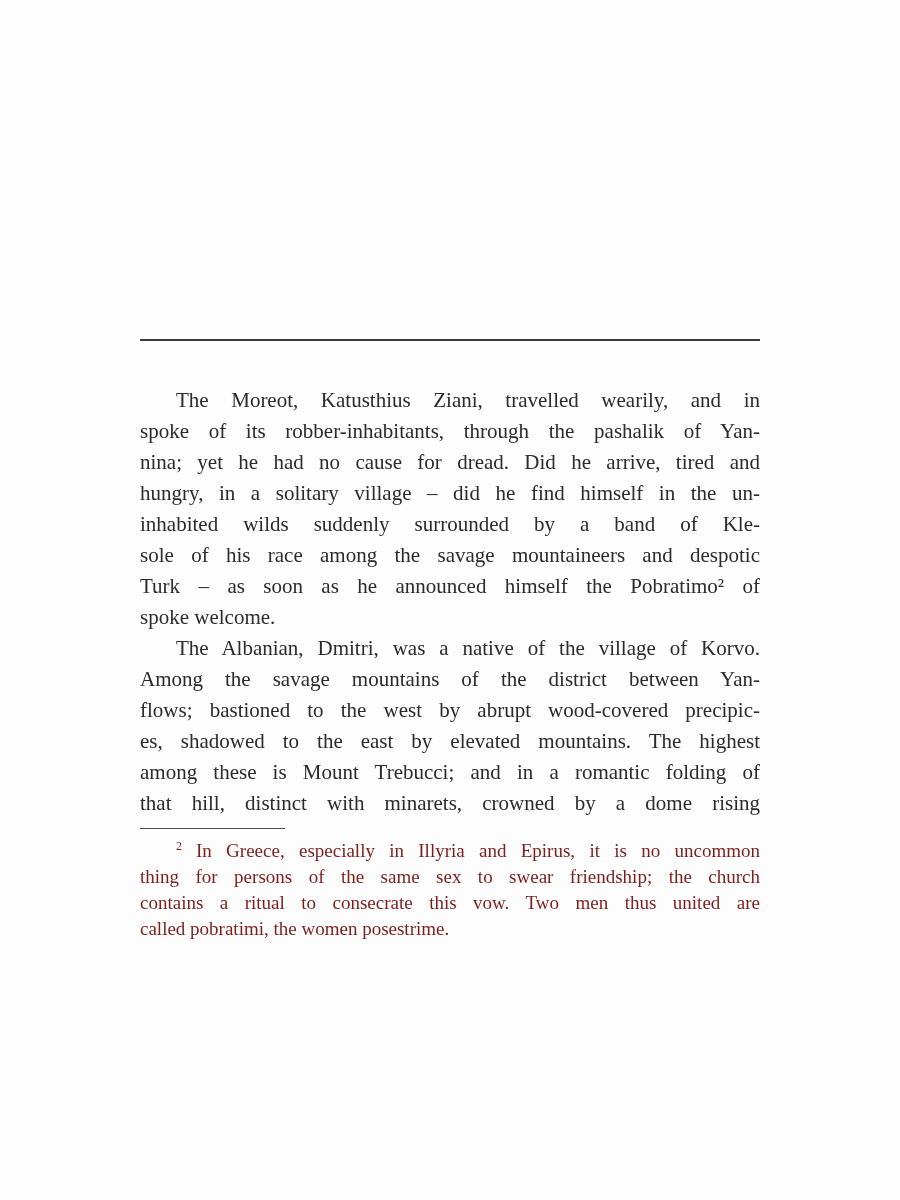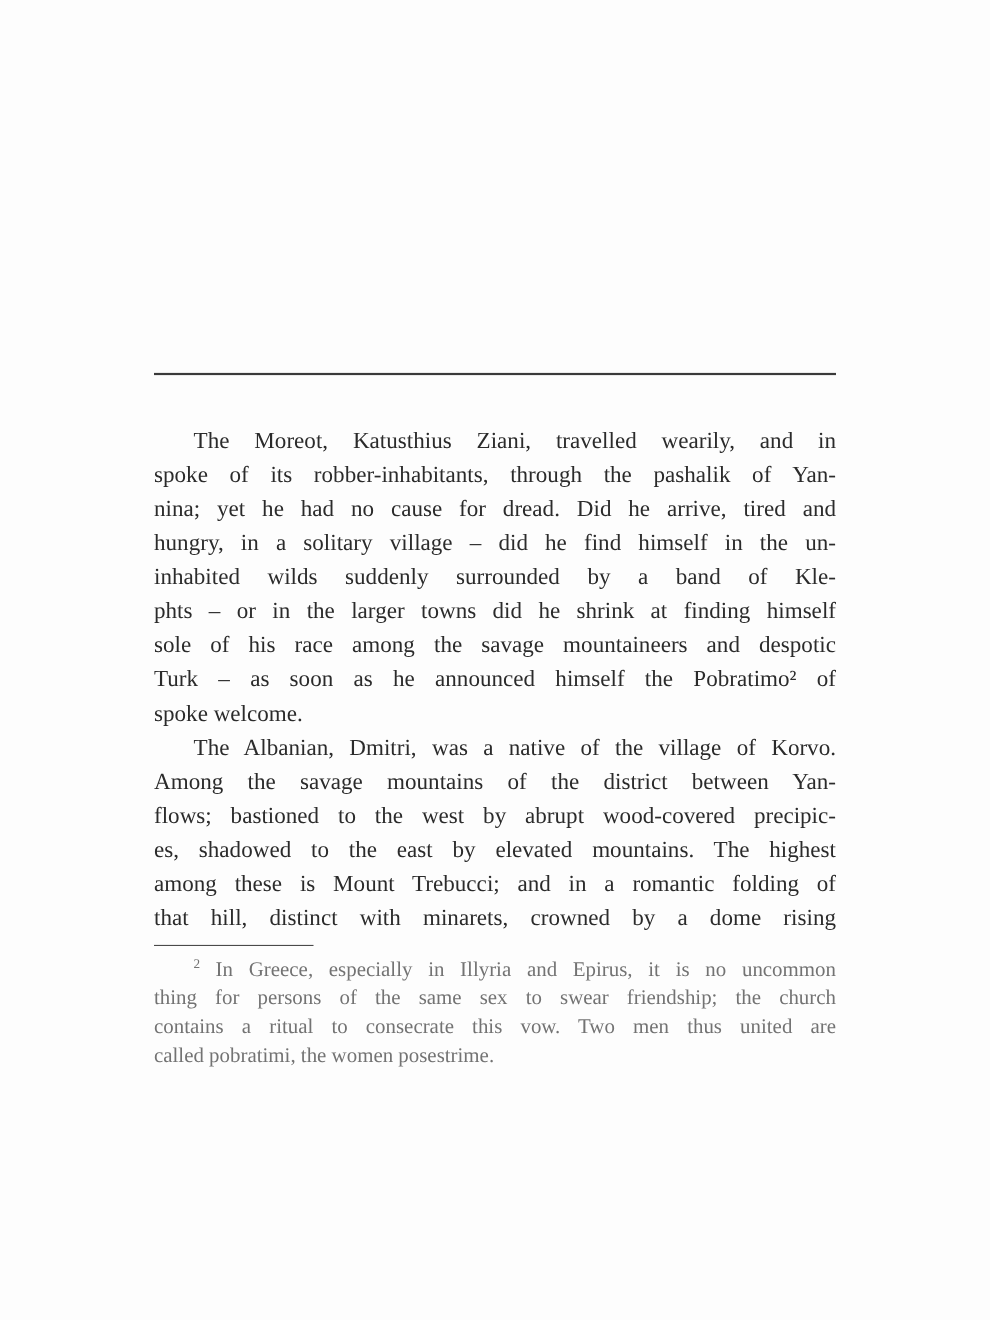--- a/index.html
+++ b/index.html
@@ -43,21 +43,21 @@
   .footnote-rule {
     width: 145px;
     height: 1px;
     background: #4a4a4a;
     margin-top: 9px;
   }
   .footnote {
     margin-top: 9px;
     font-size: 19px;
     line-height: 26px;
-    color: #737373;
+    color: #7f1d1d;
   }
   .footnote .line { height: 26px; }
   .footnote .line.first { text-indent: 36px; }
   sup.fn-marker {
     font-size: 12px;
     vertical-align: super;
     line-height: 0;
     margin-right: 14px;
   }
 </style>
@@ -67,21 +67,20 @@
 <div class="page">
   <div class="chapter-rule"></div>
   <div class="text-block">
     <div id="paragraphs">
         <div class="paragraph">
           <div class="line first">The Moreot, Katusthius Ziani, travelled wearily, and in</div>
           <div class="line">spoke of its robber-inhabitants, through the pashalik of Yan-</div>
           <div class="line">nina; yet he had no cause for dread. Did he arrive, tired and</div>
           <div class="line">hungry, in a solitary village – did he find himself in the un-</div>
           <div class="line">inhabited wilds suddenly surrounded by a band of Kle-</div>
-          <div class="line">phts – or in the larger towns did he shrink at finding himself</div>
           <div class="line">sole of his race among the savage mountaineers and despotic</div>
           <div class="line">Turk – as soon as he announced himself the Pobratimo² of</div>
           <div class="line lastleft">spoke welcome.</div>
         </div>
         <div class="paragraph">
           <div class="line first">The Albanian, Dmitri, was a native of the village of Korvo.</div>
           <div class="line">Among the savage mountains of the district between Yan-</div>
           <div class="line">flows; bastioned to the west by abrupt wood-covered precipic-</div>
           <div class="line">es, shadowed to the east by elevated mountains. The highest</div>
           <div class="line">among these is Mount Trebucci; and in a romantic folding of</div>

